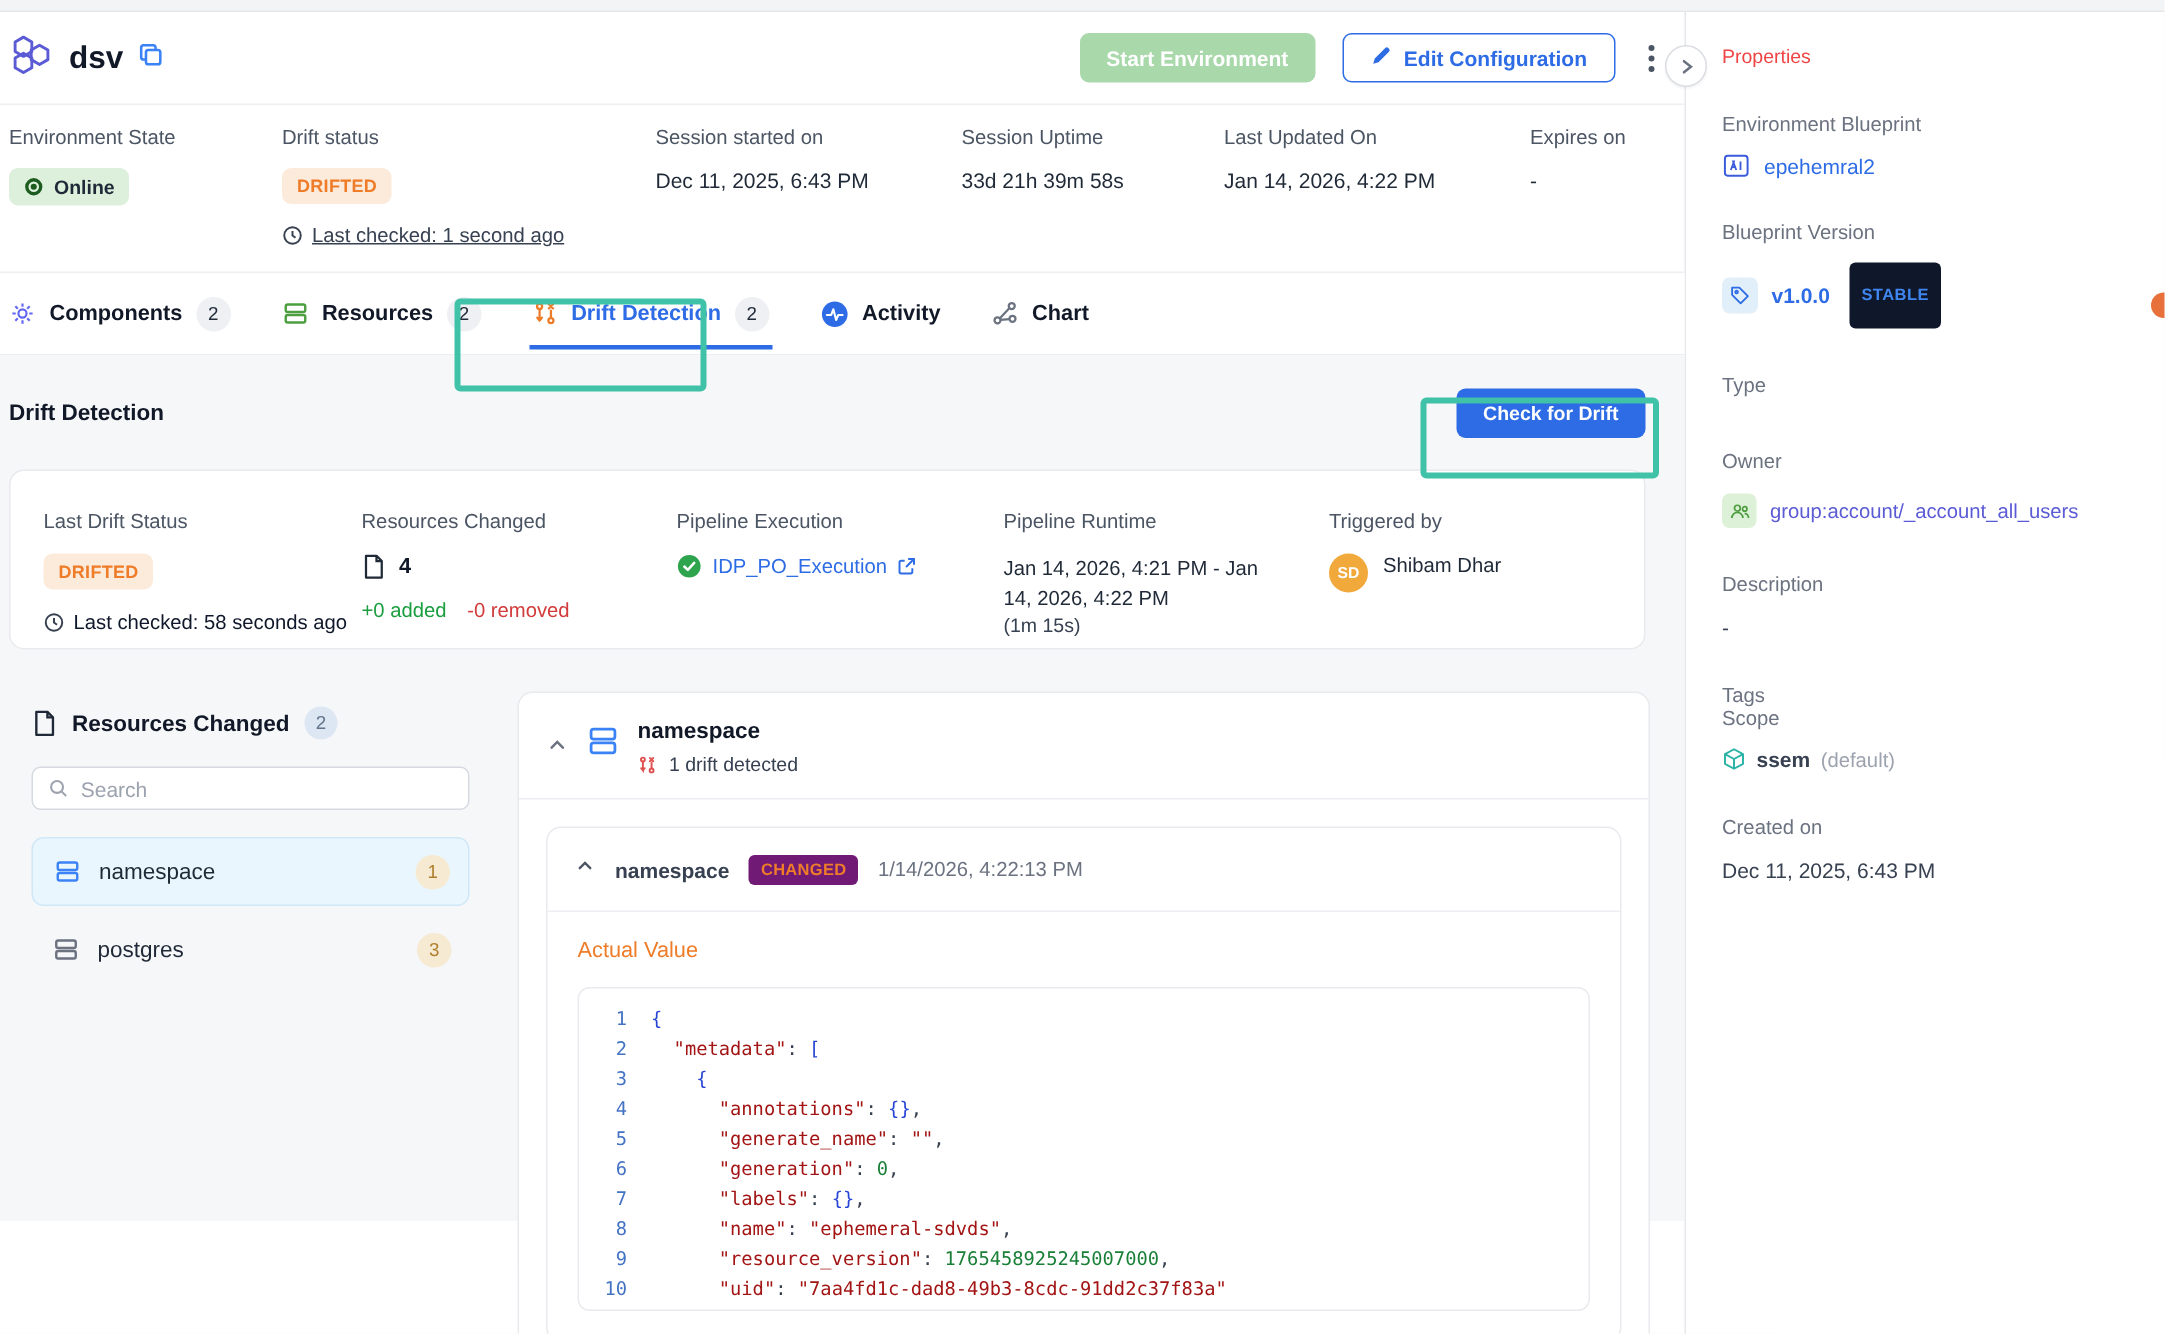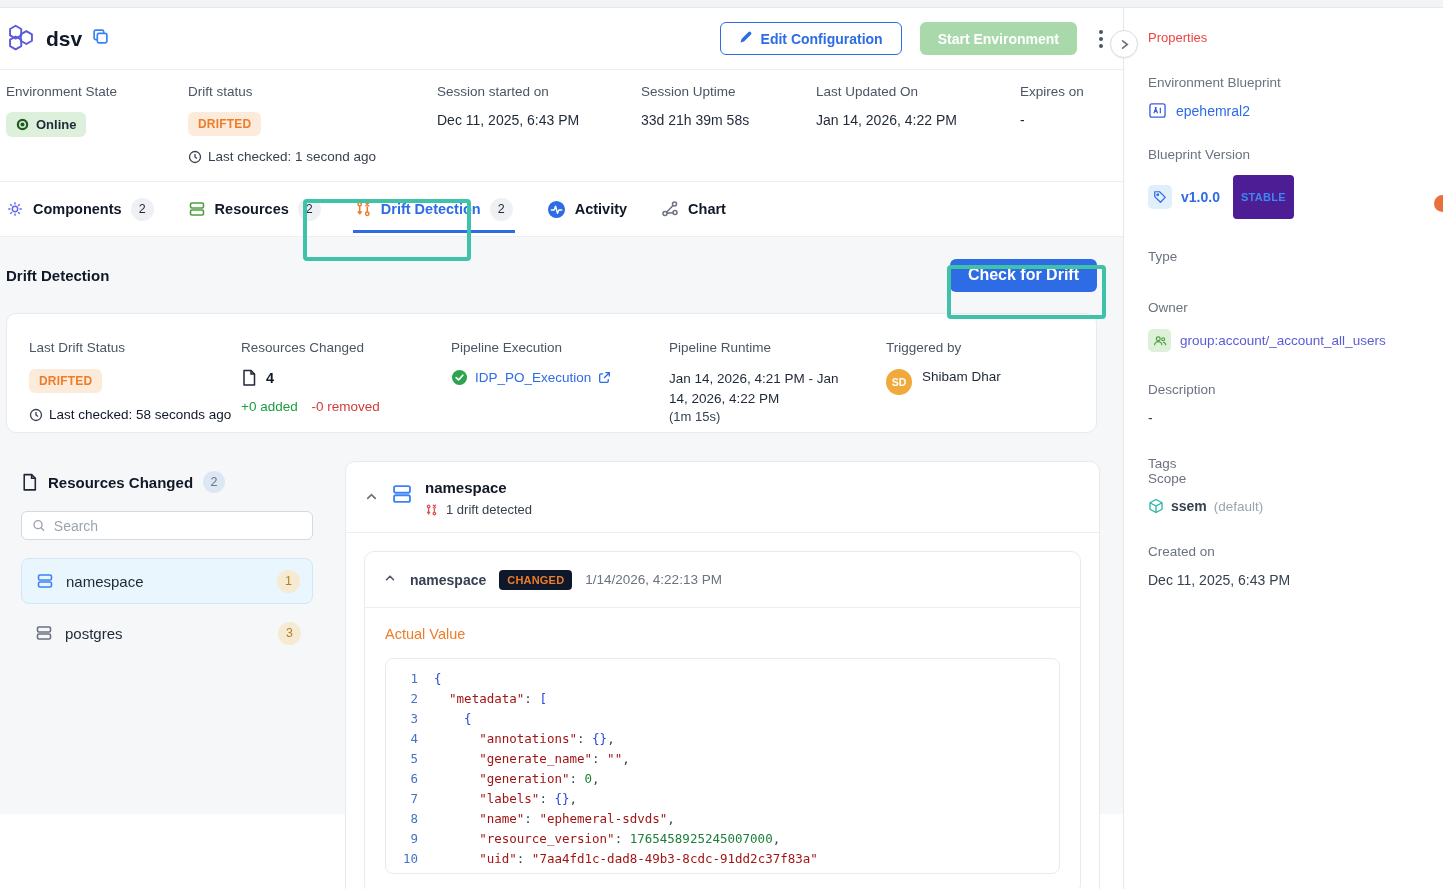--- a/index.html
+++ b/index.html
@@ -36,40 +36,40 @@
   
   .meta-row { display:flex; padding:14px 0 0 6px; height:111px; }
   .meta-col .lbl { font-size:13.5px; color:#4b5563; margin-bottom:13px; }
   .meta-col .val { font-size:14px; color:#1f2937; }
   .mc1{width:182px}.mc2{width:249px}.mc3{width:204px}.mc4{width:175px}.mc5{width:204px}
   .pill { display:inline-flex; align-items:center; gap:7px; border-radius:6px;
     padding:5px 10px; font-size:13px; font-weight:bold; }
   .pill-online { background:#ddf0dc; color:#1f2937; }
   .pill-drifted { background:#fcebdb; color:#ee7c28; font-size:12px; letter-spacing:.2px; }
   .last-checked { display:flex; align-items:center; gap:6px; font-size:13.5px;
-    color:#374151; margin-top:13px; }
+    color:#374151; margin-top:13px;text-decoration:underline; }
 
   
   .tabs { display:flex; align-items:center; height:56px; border-top:1px solid #eceef1;
     border-bottom:1px solid #eceef1; padding-left:6px; gap:34px; background:#fff; position:relative; }
   .tab { display:flex; align-items:center; gap:9px; font-size:14.5px; font-weight:bold;
     color:#111827; height:100%; position:relative; cursor:pointer; }
   .tab .tab-badge { width:23px; height:23px; border-radius:50%; background:#eef0f4;
     color:#1f2937; font-size:12.5px; font-weight:normal; display:flex;
     align-items:center; justify-content:center; }
   .tab-active { color:#2d6ce5; }
   .tab-active::after { content:""; position:absolute; left:-2px; right:-2px; bottom:3px;
     height:3px; background:#2d6ce5; }
 
   
   .content { background:#f6f7f9; height:577px; padding:0 0 0 6px; position:relative; }
   .section-head { display:flex; align-items:center; height:76px; padding-right:26px; }
   .section-title { font-size:15px; font-weight:bold; color:#111827; }
   .btn-check { margin-left:auto; background:#2d6ce5; color:#fff; height:33px;
-    border-radius:6px; font-size:16px; font-weight:bold; padding:0 18px; border:none; }
+    border-radius:6px; font-size:13px; font-weight:bold; padding:0 18px; border:none; }
 
   .status-card { width:1091px; background:#fff; border:1px solid #e9eaee; border-radius:10px;
     height:120px; display:flex; padding:26px 0 0 22px; }
   .sc-col .lbl { font-size:13.5px; color:#4b5563; margin-bottom:14px; }
   .sc1{width:212px}.sc2{width:210px}.sc3{width:218px}.sc4{width:217px}
   .sc-checked { display:flex; align-items:center; gap:6px; font-size:13.5px; color:#0f172a; margin-top:14px; }
   .rc-count { display:flex; align-items:center; gap:9px; font-size:14.5px; font-weight:bold; color:#111827; }
   .rc-delta { margin-top:12px; font-size:13.5px; }
   .rc-added { color:#1a9e3f; } .rc-removed { color:#d23b3b; margin-left:10px; }
   .pipe-link { display:flex; align-items:center; gap:7px; font-size:13.5px; color:#2d6ce5; }
@@ -105,42 +105,42 @@
     border-radius:10px; min-height:411px; }
   .rp-head { display:flex; align-items:flex-start; padding:17px 24px 15px 18px; gap:12px; }
   .rp-titleblock { display:flex; flex-direction:column; gap:6px; }
   .rp-title { font-size:15px; font-weight:bold; color:#111827; }
   .rp-sub { display:flex; align-items:center; gap:8px; font-size:13px; color:#374151; }
   .rp-divider { height:1px; background:#eceef1; }
   .inner-card { margin:18px; border:1px solid #e9eaee; border-radius:10px; overflow:hidden; }
   .ic-head { display:flex; align-items:center; gap:13px; height:56px; padding:0 18px;
     border-bottom:1px solid #eceef1; }
   .ic-name { font-size:14px; color:#374151; font-weight:bold;}
-  .badge-changed { background:#0f172a; color:#ee7c28; font-size:11px; font-weight:bold;
+  .badge-changed { background:#701a75; color:#ee7c28; font-size:11px; font-weight:bold;
     border-radius:4px; padding:4px 8px; letter-spacing:.2px; }
   .ic-time { font-size:13.5px; color:#6b7280; }
   .ic-body { padding:18px 20px 20px 20px; }
   .actual-label { color:#ee7c28; font-size:14.5px; margin-bottom:16px; }
   .code-card { border:1px solid #e9eaee; border-radius:8px; padding:10px 0 4px 0;
     background:#fff; overflow:hidden; }
   .code-row { display:flex; line-height:20px; font-family:"DejaVu Sans Mono", monospace; font-size:12.5px; }
   .code-num { width:48px; text-align:right; padding-right:16px; color:#4473c4; flex:none; }
   .code-text { white-space:pre; color:#374151; }
   .tok-str { color:#a31515; } .tok-num { color:#1a7f37; } .tok-brace { color:#2745d4; }
 
   
   .props-title { font-size:13px; font-weight:normal; color:#ef4444; margin-bottom:30px; }
   .prop-label { font-size:13.5px; color:#6b7280; }
   .prop-row { display:flex; align-items:center; gap:9px; }
   .link-blue { color:#2d6ce5; font-size:14px; }
   .link-purple { color:#5b5bd6; font-size:13.5px; }
   .bp-icon-box { width:24px; height:24px; border-radius:5px; background:#e1effa;
     display:flex; align-items:center; justify-content:center; }
   .ver { color:#2d6ce5; font-size:14px; font-weight:bold; }
-  .badge-stable { background:#4c1d95; color:#3f86f0; font-size:11px; font-weight:bold;
+  .badge-stable { background:#0f172a; color:#3f86f0; font-size:11px; font-weight:bold;
     border-radius:4px; padding:16px 8px; margin-left:4px; letter-spacing:.3px; }
   .owner-icon-box { width:23px; height:23px; border-radius:5px; background:#ddf0d8;
     display:flex; align-items:center; justify-content:center; }
   .tag-chip { display:inline-block; border:1px solid #d6d9e0; border-radius:6px;
     padding:4px 10px; font-size:14px; color:#374151; }
   .scope-val { font-size:14px; color:#374151; font-weight:bold; }
   .scope-suffix { font-size:13.5px; color:#9ca3af; }
   .plain-val { font-size:14px; color:#374151; }
 
   
@@ -169,29 +169,29 @@
         </span>
         <span class="env-title">dsv</span>
         <span>
           <svg width="17" height="17" viewBox="0 0 16 16" fill="none" stroke="#3b82f6" stroke-width="1.6">
             <rect x="5" y="5" width="9" height="9" rx="1.5"></rect>
             <path d="M11,5 V3.5 A1.5,1.5 0 0 0 9.5,2 H3.5 A1.5,1.5 0 0 0 2,3.5 V9.5 A1.5,1.5 0 0 0 3.5,11 H5"></path>
           </svg>
         </span>
       </div>
       <div class="header-actions">
+        <button class="btn btn-start">Start Environment</button>
         <button class="btn btn-edit">
           <span>
             <svg width="14" height="14" viewBox="0 0 14 14" fill="#2d6ce5">
               <path d="M1.5,12.5 l1-3.5 7-7 a1.4,1.4 0 0 1 2,0 l0.5,0.5 a1.4,1.4 0 0 1 0,2 l-7,7 z"></path>
             </svg>
           </span>
           <span>Edit Configuration</span>
         </button>
-        <button class="btn btn-start">Start Environment</button>
         <span class="kebab">
             <i></i>
             <i></i>
             <i></i>
           </span>
       </div>
     </div>
 
     <div class="meta-row">
       <div class="meta-col mc1">

